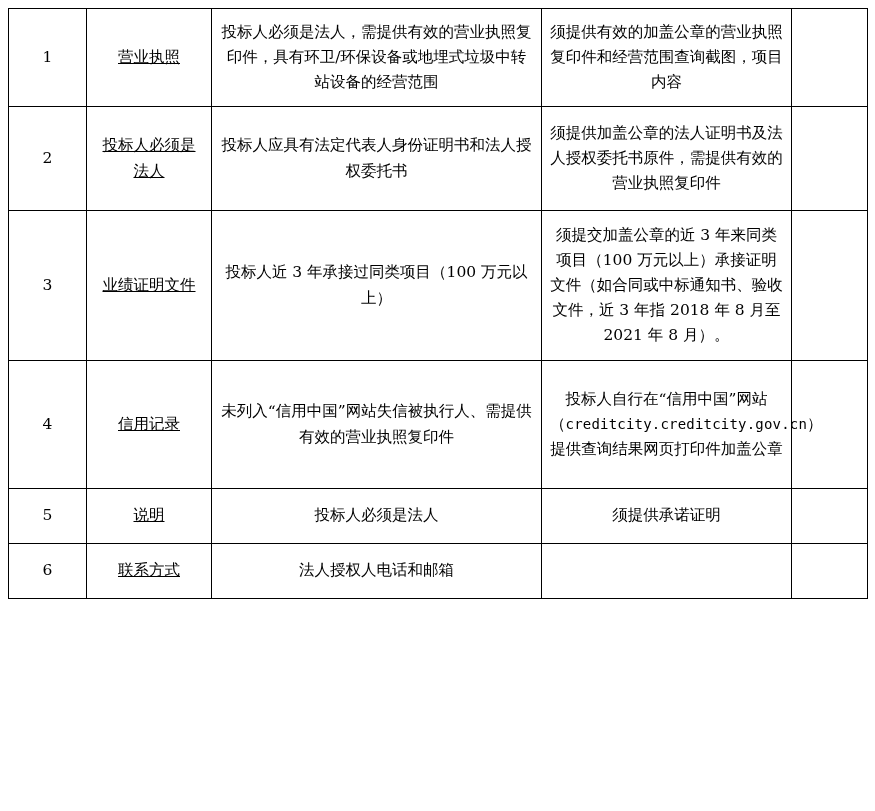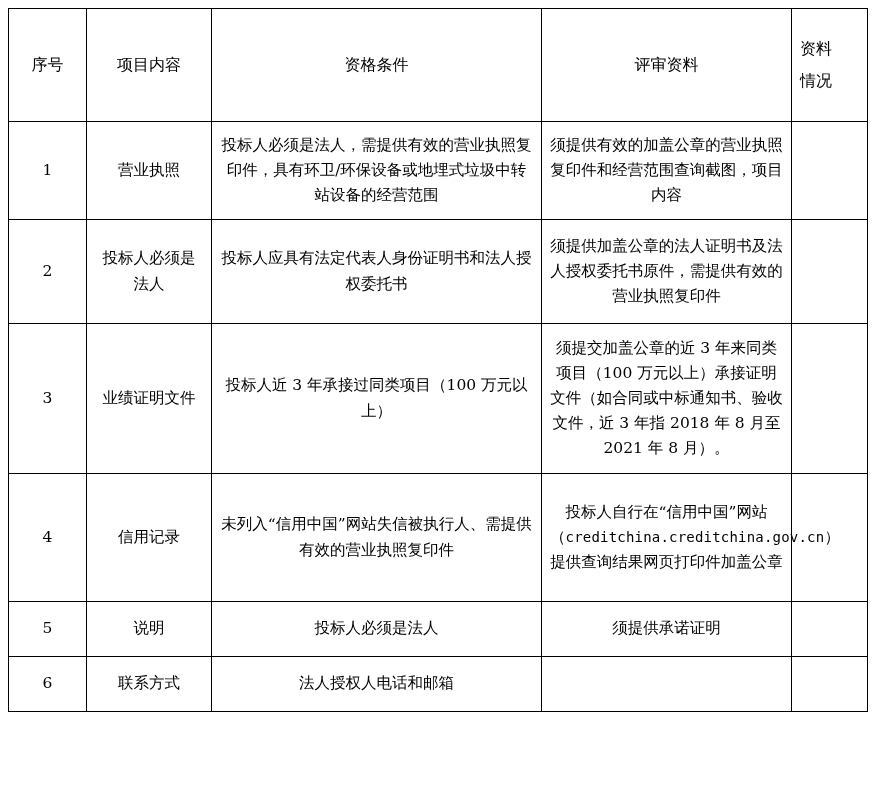--- a/index.html
+++ b/index.html
@@ -60,20 +60,21 @@
     text-align: left;
     vertical-align: middle;
     font-size: 15px;
     padding-left: 10px;
   }
   td.cell-item {
     text-align: left;
     vertical-align: middle;
     padding-left: 12px;
     font-size: 15.5px;
+    text-decoration: underline;
   }
   td.cell-cond, td.cell-mat {
     vertical-align: middle;
     text-align: left;
   }
   td.cell-status { }
 
   .justify {
     text-align: justify;
     text-justify: inter-ideograph;
@@ -100,30 +101,20 @@
 <div class="page">
   <table class="qual-table">
     <colgroup>
       <col class="c-no">
       <col class="c-item">
       <col class="c-cond">
       <col class="c-mat">
       <col class="c-status">
     </colgroup>
     <tbody>
-      <tr class="head-row">
-        <td>序号</td>
-        <td>项目内容</td>
-        <td>资格条件</td>
-        <td>评审资料</td>
-        <td class="h-status">
-          <div>资料</div>
-          <div>情况</div>
-        </td>
-      </tr>
 
       <tr class="row-h1">
         <td class="cell-no">1</td>
         <td class="cell-item">营业执照</td>
         <td class="cell-cond justify">投标人必须是法人，需提供有效的营业执照复印件，具有环卫/环保设备或地埋式垃圾中转站设备的经营范围</td>
         <td class="cell-mat mat-justify">须提供有效的加盖公章的营业执照复印件和经营范围查询截图，项目内容</td>
         <td class="cell-status"></td>
       </tr>
 
       <tr class="row-h2">
@@ -139,21 +130,21 @@
         <td class="cell-item">业绩证明文件</td>
         <td class="cell-cond justify">投标人近 3 年承接过同类项目（100 万元以上）</td>
         <td class="cell-mat mat-justify">须提交加盖公章的近 3 年来同类项目（100 万元以上）承接证明文件（如合同或中标通知书、验收文件，近 3 年指 2018 年 8 月至 2021 年 8 月）。</td>
         <td class="cell-status"></td>
       </tr>
 
       <tr class="row-h4">
         <td class="cell-no">4</td>
         <td class="cell-item">信用记录</td>
         <td class="cell-cond justify">未列入“信用中国”网站失信被执行人、需提供有效的营业执照复印件</td>
-        <td class="cell-mat mat-justify"><span>投标人自行在“信用中国”网站（</span><span class="mono-inline">creditchina.creditchina.gov.cn</span><span>）提供查询结果网页打印件加盖公章</span></td>
+        <td class="cell-mat mat-justify"><span>投标人自行在“信用中国”网站（</span><span class="mono-inline">creditcity.creditcity.gov.cn</span><span>）提供查询结果网页打印件加盖公章</span></td>
         <td class="cell-status"></td>
       </tr>
 
       <tr class="row-h5">
         <td class="cell-no">5</td>
         <td class="cell-item">说明</td>
         <td class="cell-cond justify">投标人必须是法人</td>
         <td class="cell-mat mat-justify">须提供承诺证明</td>
         <td class="cell-status"></td>
       </tr>

